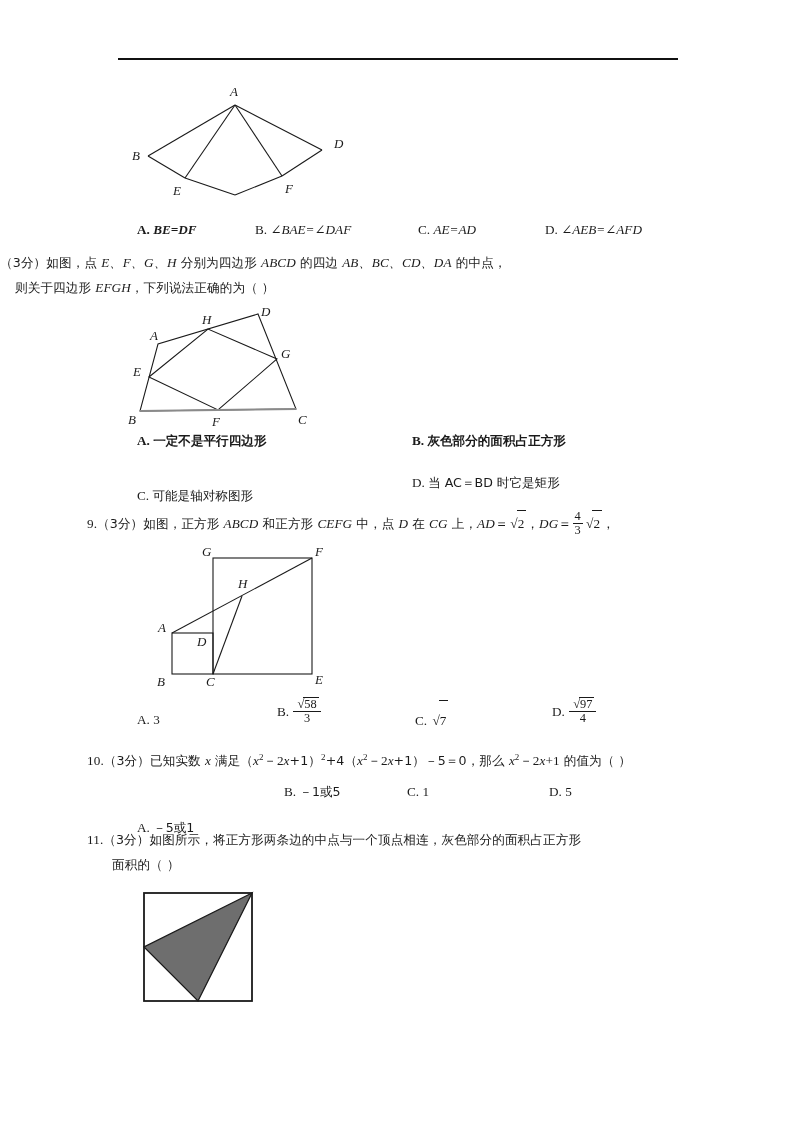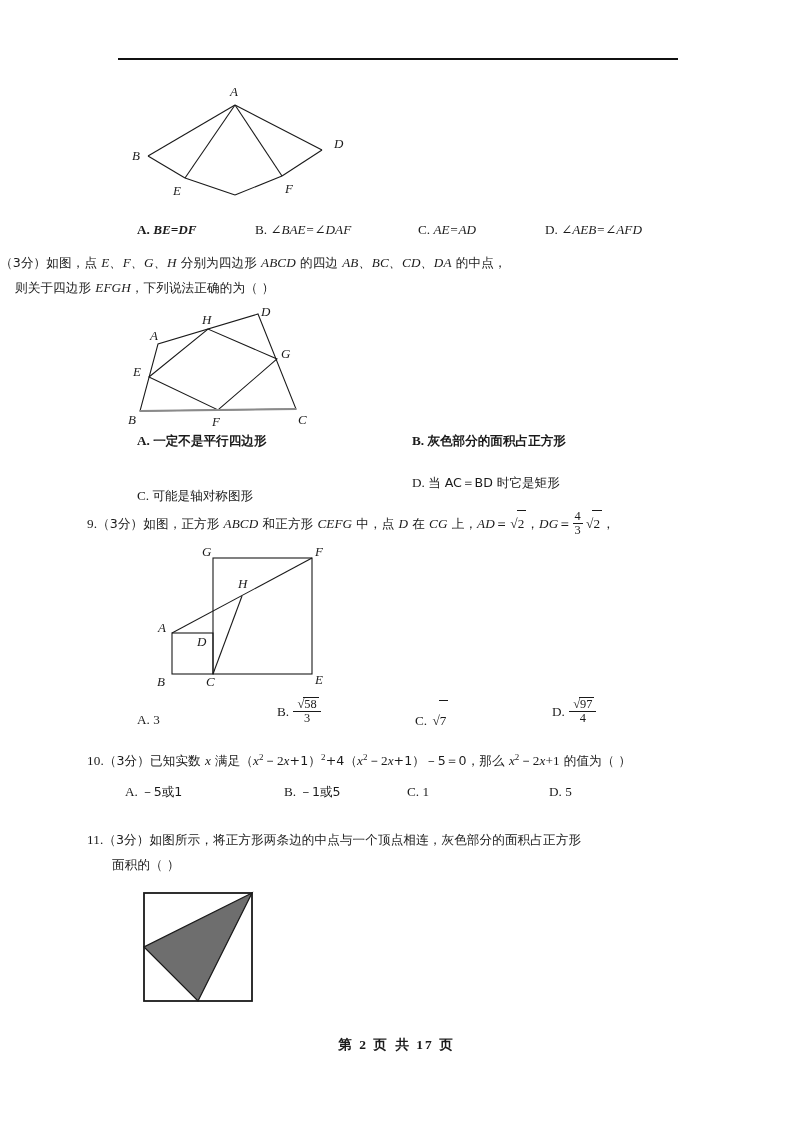--- a/index.html
+++ b/index.html
@@ -263,21 +263,21 @@
         <span>D.</span>
         <span class="frac"><span class="num"><span class="sqrt"><span class="rad">√</span><span class="body">97</span></span></span><span class="den">4</span></span>
       </div>
     </div>
 
     <div class="q-block" style="margin-top:16px;">
       <div class="q-line" style="margin-left:-25px;">
         <span>10.</span><span class="cn">（3分）</span><span class="cn">已知实数 </span><span class="it">x</span><span class="cn"> 满足（</span><span class="it">x</span><sup>2</sup><span>－2</span><span class="it">x</span><span class="cn">+1）</span><sup>2</sup><span class="cn">+4（</span><span class="it">x</span><sup>2</sup><span>－2</span><span class="it">x</span><span class="cn">+1）－5＝0，那么 </span><span class="it">x</span><sup>2</sup><span>－2</span><span class="it">x</span><span>+1</span><span class="cn"> 的值为（      ）</span>
       </div>
       <div class="opts" style="margin-top:6px; padding-left:0;">
-        <div class="opt" style="left:13px;">
+        <div class="opt" style="left:25px;margin-top:36px;">
           <span>A.</span>
           <span class="cn">－5或1</span>
         </div>
         <div class="opt" style="left:172px;">
           <span>B.</span>
           <span class="cn">－1或5</span>
         </div>
         <div class="opt" style="left:295px;">
           <span>C.</span>
           <span>1</span>
@@ -302,21 +302,14 @@
       <svg width="150" height="145" viewBox="0 0 150 145">
 
         <rect x="2" y="2" width="108" height="108" fill="#ffffff" stroke="#1a1a1a" stroke-width="1.8"></rect>
 
         <polygon points="110,2 2,56 56,110" fill="#6e6e6e" stroke="#1a1a1a" stroke-width="1.3"></polygon>
       </svg>
     </div>
 
   </div>
 
-  <div class="footer">
-    <span class="fcn">第</span>
-    <span class="fnum">2</span>
-    <span class="fcn">页 共</span>
-    <span class="fnum">17</span>
-    <span class="fcn">页</span>
-  </div>
 
 </div>
 
 </body></html>

